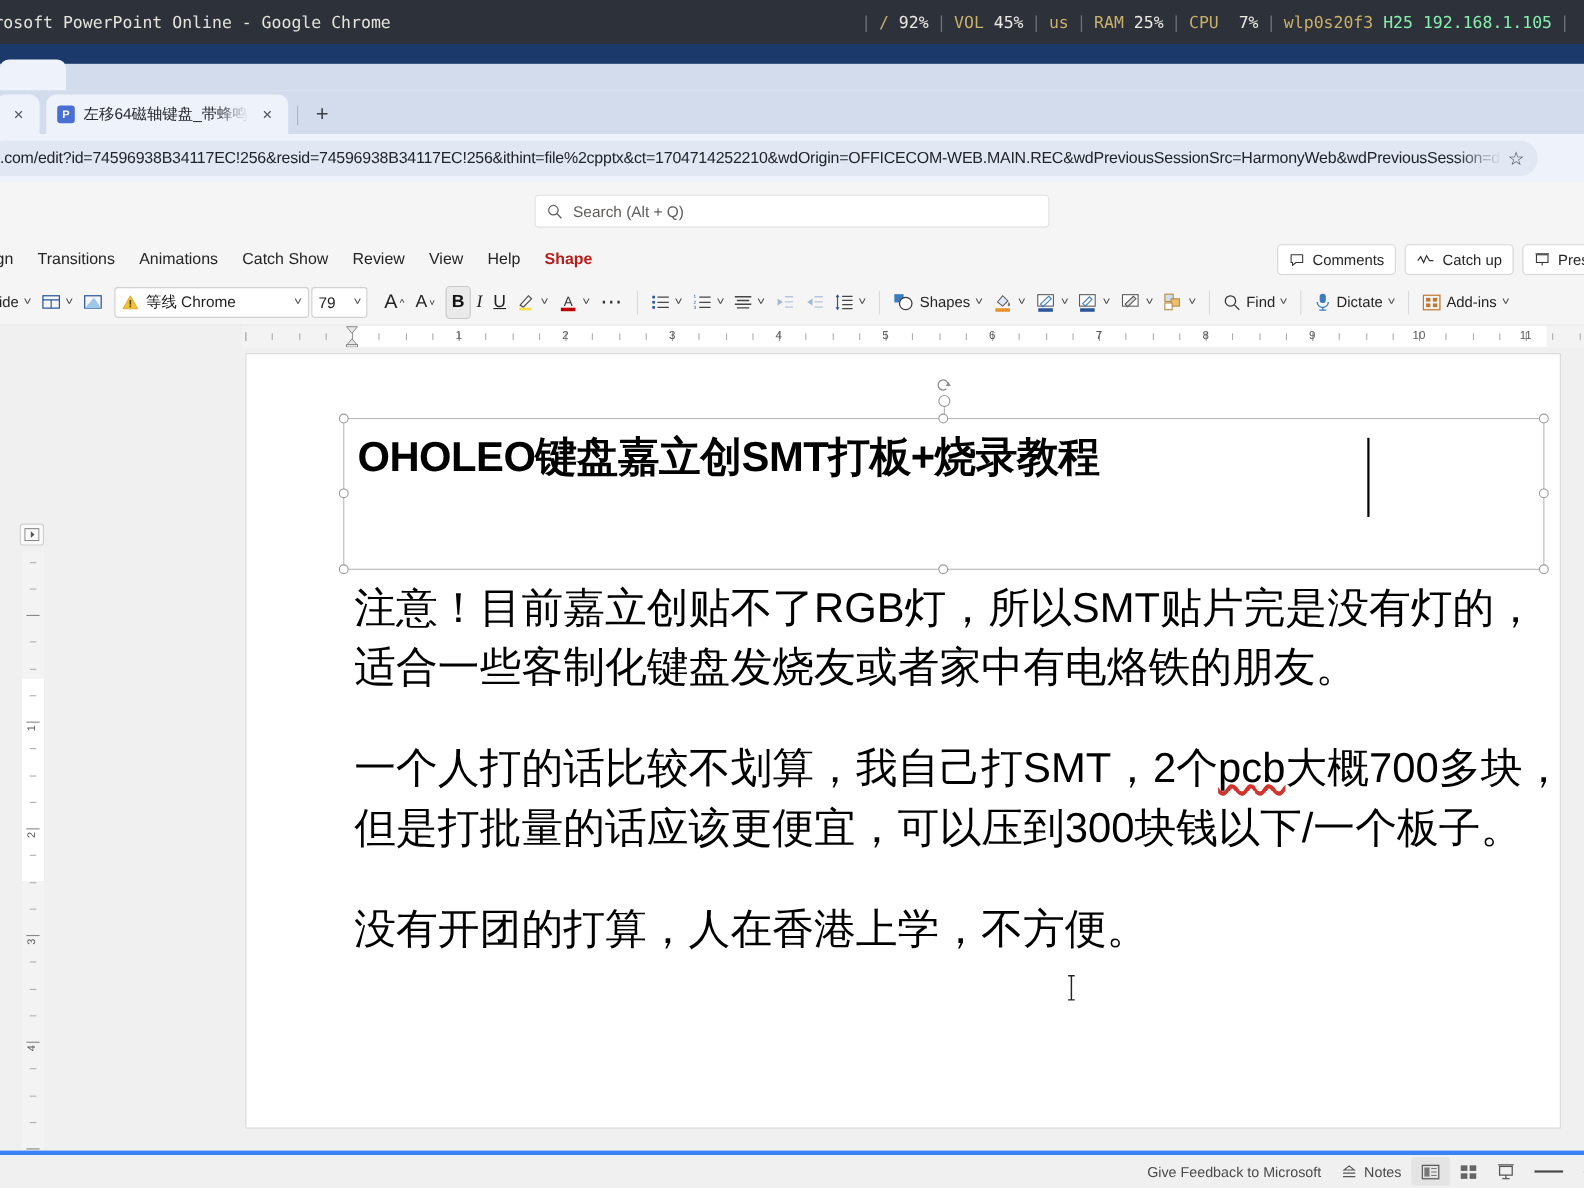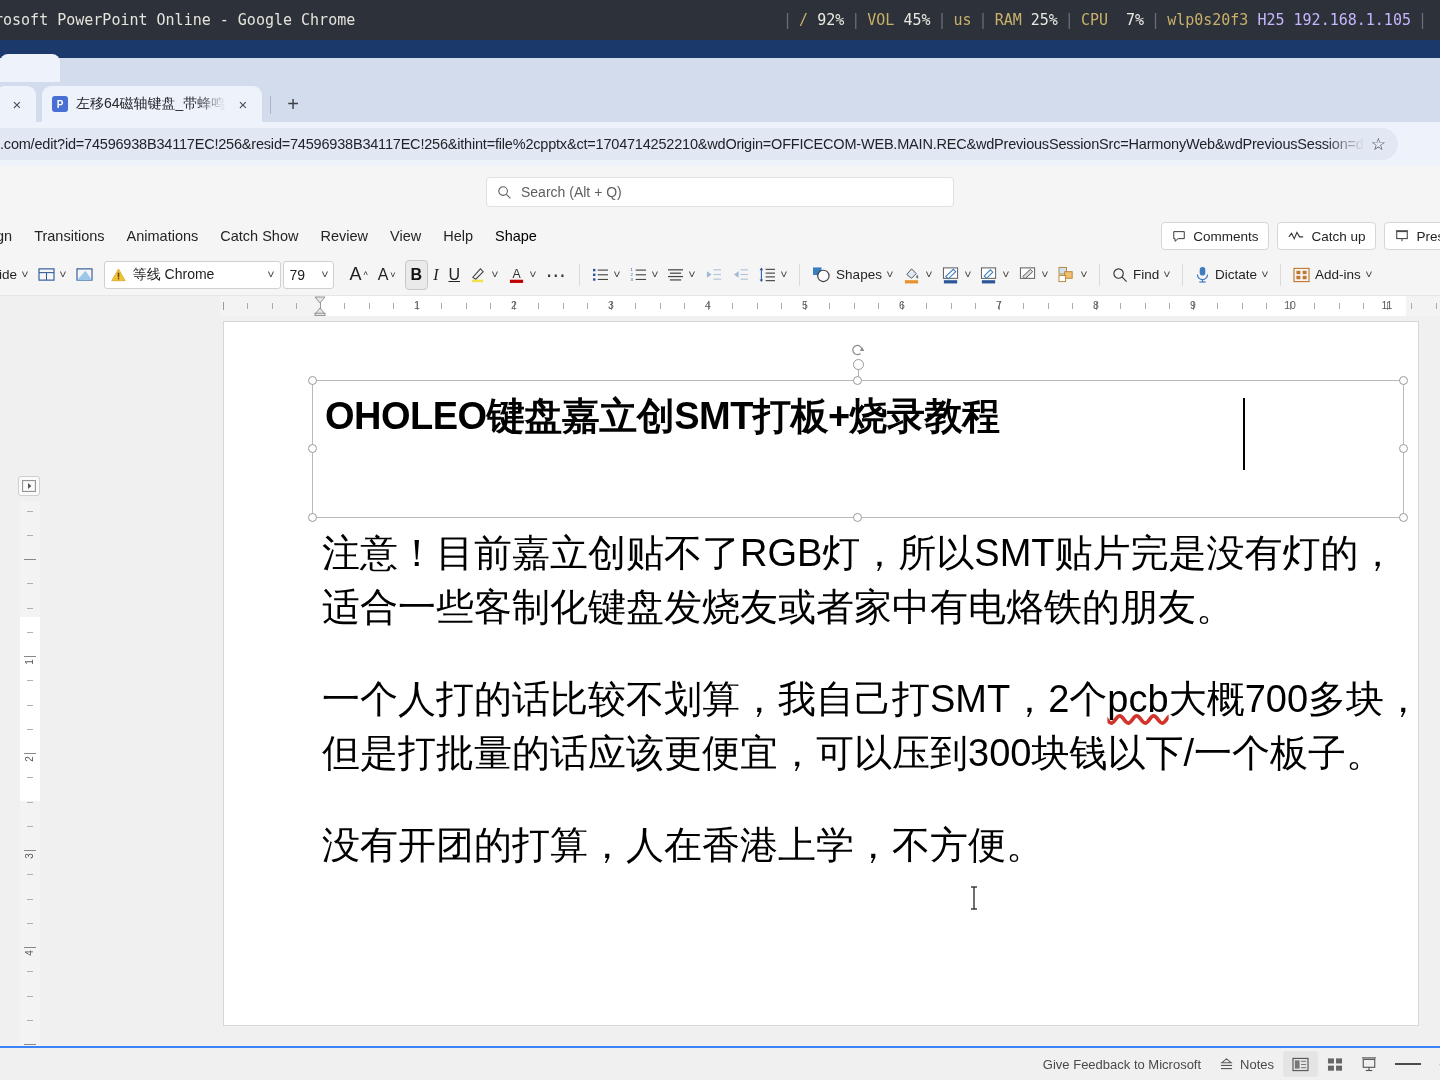--- a/index.html
+++ b/index.html
@@ -20,21 +20,21 @@
     color: #d8d8d0;
     padding: 0 6px 0 0;
     overflow: hidden;
     white-space: nowrap;
   }
   #os-title { padding-left: 0px; margin-left: -6px; color: #e4e4dc; letter-spacing: 0px; }
   #os-status { display: flex; align-items: center; gap: 0px; }
   .os-sep { color: #6a6f78; padding: 0 7px; }
   .os-key { color: #c9b06a; }
   .os-val { color: #e8e8e0; }
-  .os-plain { color: #c4b5fd; }
+  .os-plain { color: #86efac; }
 
   
   #browser-topstrip {
     position: absolute; left: 0; top: 40px; width: 1440px; height: 42px;
     background: #d3dced;
   }
   #browser-topstrip .winstrip {
     position: absolute; left: 0; top: 0; width: 1440px; height: 18px;
     background: #1b3a6b;
   }
@@ -125,21 +125,21 @@
   #ribbon-tabs {
     position: absolute; left: 0; top: 52px; width: 1440px; height: 36px;
     background: #f5f5f5;
     display: flex; align-items: center;
   }
   .rtab {
     font-size: 14.5px; color: #242424; padding: 5px 11px; border-radius: 4px;
     white-space: nowrap;
   }
   .rtab.first { margin-left: -44px; }
-  .rtab.accent { color: #000000; font-weight: normal; }
+  .rtab.accent { color: #b91c1c; font-weight: bold; }
   #ribbon-right {
     position: absolute; right: 0; top: 52px; height: 36px;
     display: flex; align-items: center; gap: 8px; padding-right: 0px;
   }
   .rbtn {
     height: 28px; border: 1px solid #d6d6d6; border-radius: 4px; background: #ffffff;
     display: flex; align-items: center; gap: 7px; padding: 0 10px;
     font-size: 13.5px; color: #242424; white-space: nowrap;
   }
 
@@ -260,21 +260,21 @@
     text-decoration-skip-ink: none;
     text-underline-offset: 2px;
   }
   #ibeam {
     position: absolute; left: 745px; top: 563px; width: 10px; height: 26px;
   }
 
   
   #statusbar {
     position: absolute; left: 0; bottom: 0; width: 1440px; height: 34px;
-    background: #f0f0f0; border-top: 2px solid #3b82f6;
+    background: #f0f0f0; border-top: 4px solid #3b82f6;
     display: flex; align-items: center; justify-content: flex-end;
     gap: 0px; padding-right: 4px;
   }
   .sbtn {
     height: 26px; display: flex; align-items: center; gap: 6px; padding: 0 9px;
     font-size: 13px; color: #4a4a4a; border-radius: 3px; white-space: nowrap;
   }
   .sbtn.sel { background: #e4e4e4; }
   .zoomdash { width: 26px; height: 2px; background: #4a4a4a; }
 

